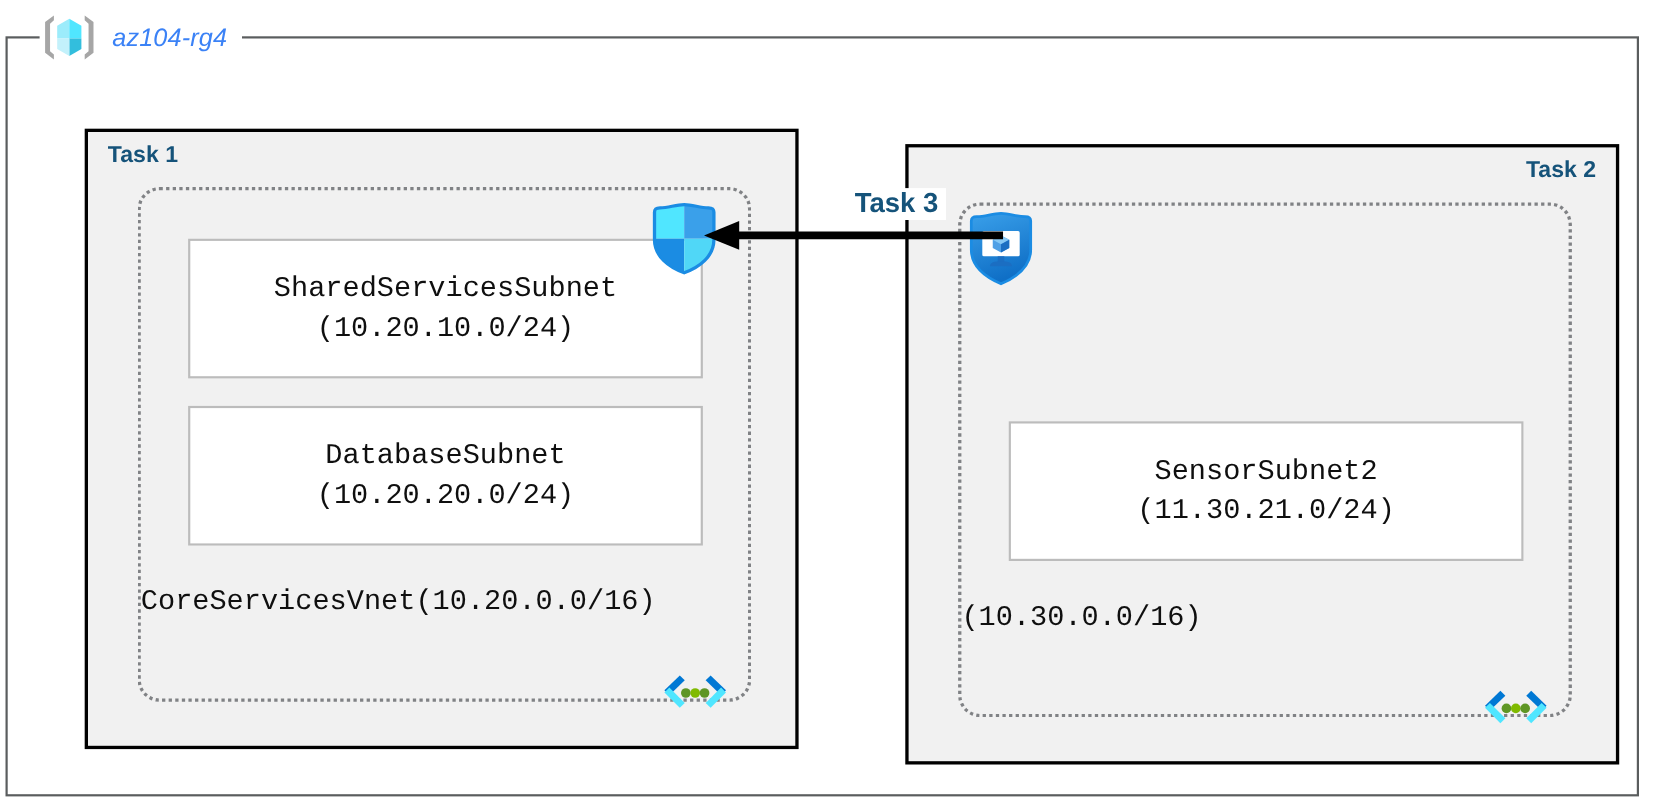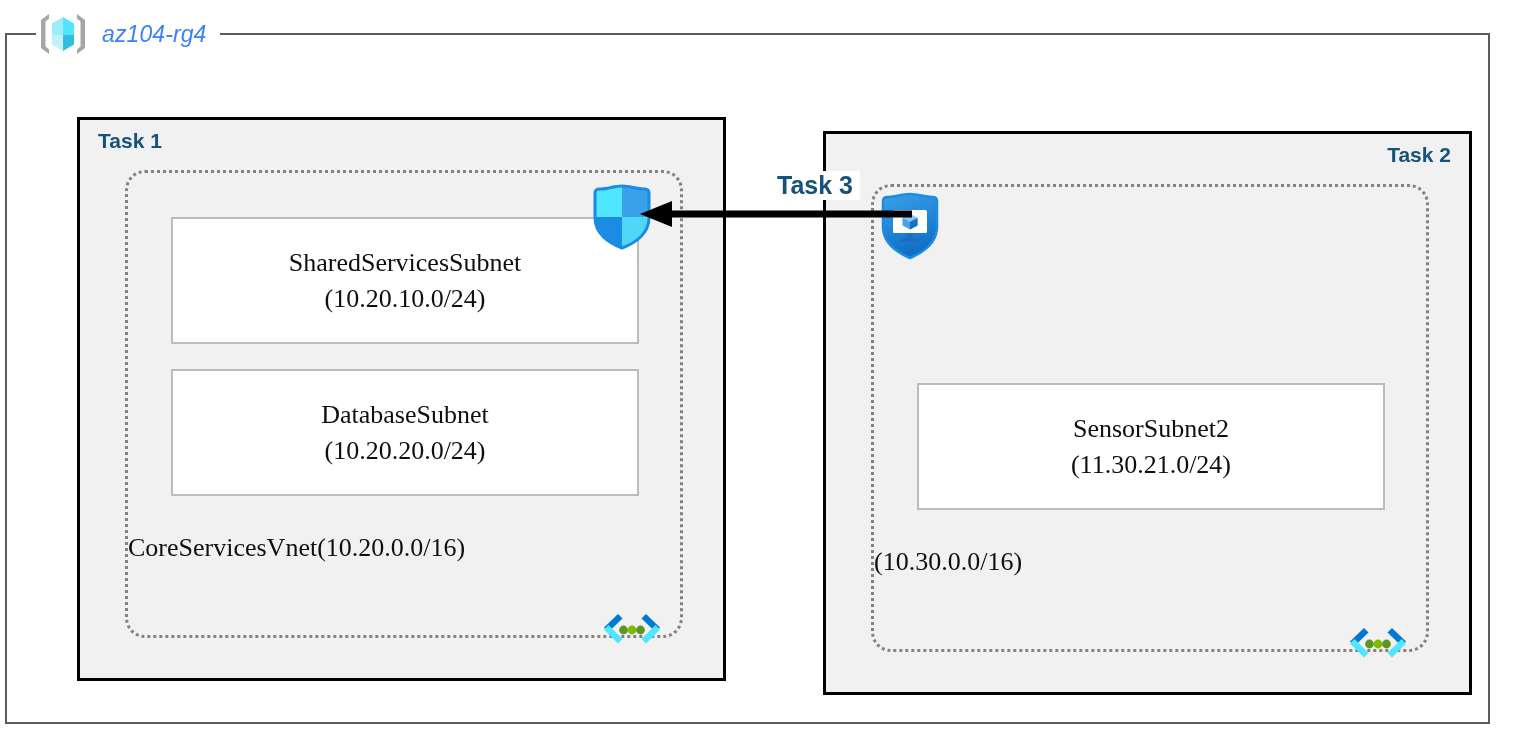--- a/index.html
+++ b/index.html
@@ -109,21 +109,21 @@
     justify-content: center;
   }
   .subnet.first  { top: 44px; }
   .subnet.second { top: 196px; }
 
   .node-name, .node-cidr {
     font-size: 26px;
     color: #0f0f0f;
     line-height: 1.36;
     text-align: center;
-    font-family: Liberation Serif, serif;
+    font-family: Liberation Mono, monospace;
     white-space: nowrap;
   }
 
   
   .vnet-caption {
     position: absolute;
     left: 0;
     right: 0;
     top: 357px;
     display: flex;

